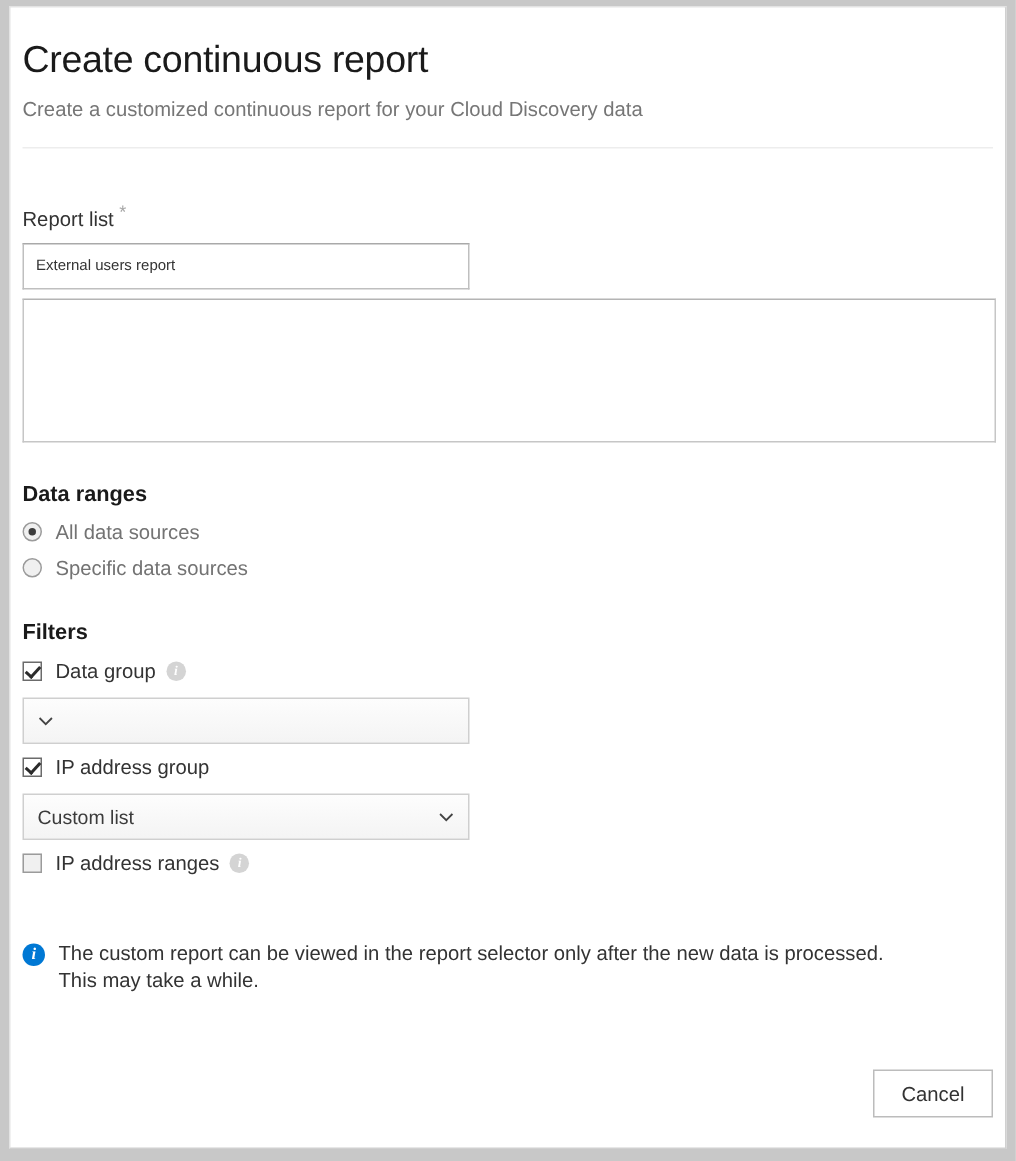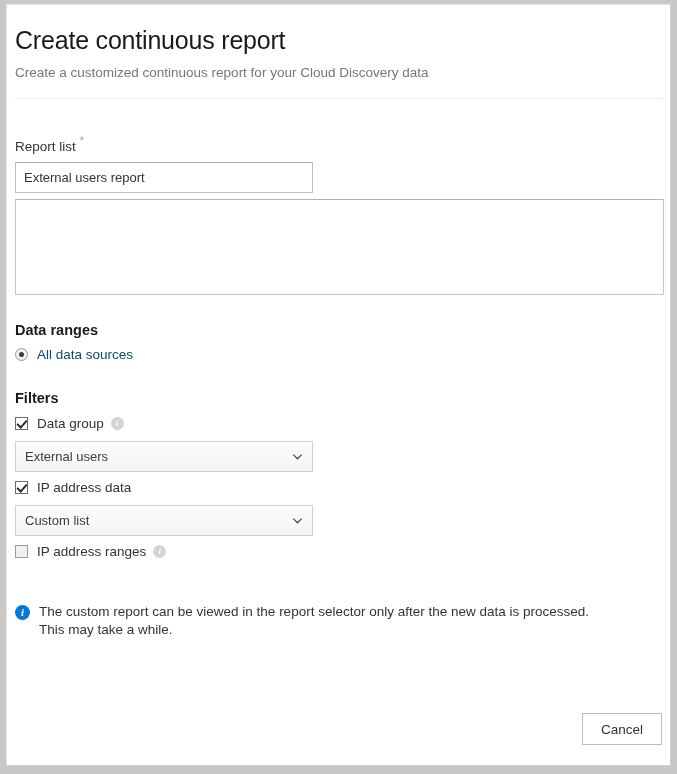--- a/index.html
+++ b/index.html
@@ -74,21 +74,21 @@
   .label-comments   { margin-top: 26px; }
 
   
   .text-input {
     display: block;
     width: 298px;
     height: 31px;
     margin-top: 6px;
     padding: 0 8px;
     font-family: "Liberation Sans", sans-serif;
-    font-size: 13px;
+    font-size: 10px;
     color: #333333;
     background: #ffffff;
     border: 1px solid #bfbfbf;
     border-top-color: #a9a9a9;
     border-radius: 0;
     outline: none;
   }
   .textarea-input {
     display: block;
     width: 649px;
@@ -137,21 +137,21 @@
     position: absolute;
     left: 3px;
     top: 3px;
     width: 5px;
     height: 5px;
     border-radius: 50%;
     background: #3c3c3c;
   }
   .opt-label {
     font-size: 13.5px;
-    color: #0c4a6e;
+    color: #737373;
     line-height: 18px;
   }
 
   
   .chk-row {
     display: flex;
     align-items: center;
     margin-top: 7px;
     height: 18px;
   }
@@ -305,41 +305,44 @@
 
       <textarea class="textarea-input" placeholder="" style=""></textarea>
 
       <div class="section-head head-datasources">Data ranges</div>
 
       <div class="opt-row">
         <span class="radio checked"></span>
         <span class="opt-label">All data sources</span>
       </div>
 
+      <div class="opt-row">
+        <span class="radio"></span>
+        <span class="opt-label">Specific data sources</span>
+      </div>
 
       <div class="section-head head-filters">Filters</div>
 
       <div class="chk-row">
         <span class="checkbox checked"></span>
         <span class="chk-label">Data group</span>
         <span class="info-bubble">i</span>
       </div>
 
       <div class="dropdown">
-        <span class="dropdown-value">External users</span>
         <span class="chevron">
           <svg viewBox="0 0 12 12" width="11" height="11" aria-hidden="true">
             <path d="M1.5 4 L6 8.5 L10.5 4" fill="none" stroke="#444444" stroke-width="1.3"></path>
           </svg>
         </span>
       </div>
 
       <div class="chk-row">
         <span class="checkbox checked"></span>
-        <span class="chk-label">IP address data</span>
+        <span class="chk-label">IP address group</span>
       </div>
 
       <div class="dropdown">
         <span class="dropdown-value">Custom list</span>
         <span class="chevron">
           <svg viewBox="0 0 12 12" width="11" height="11" aria-hidden="true">
             <path d="M1.5 4 L6 8.5 L10.5 4" fill="none" stroke="#444444" stroke-width="1.3"></path>
           </svg>
         </span>
       </div>

